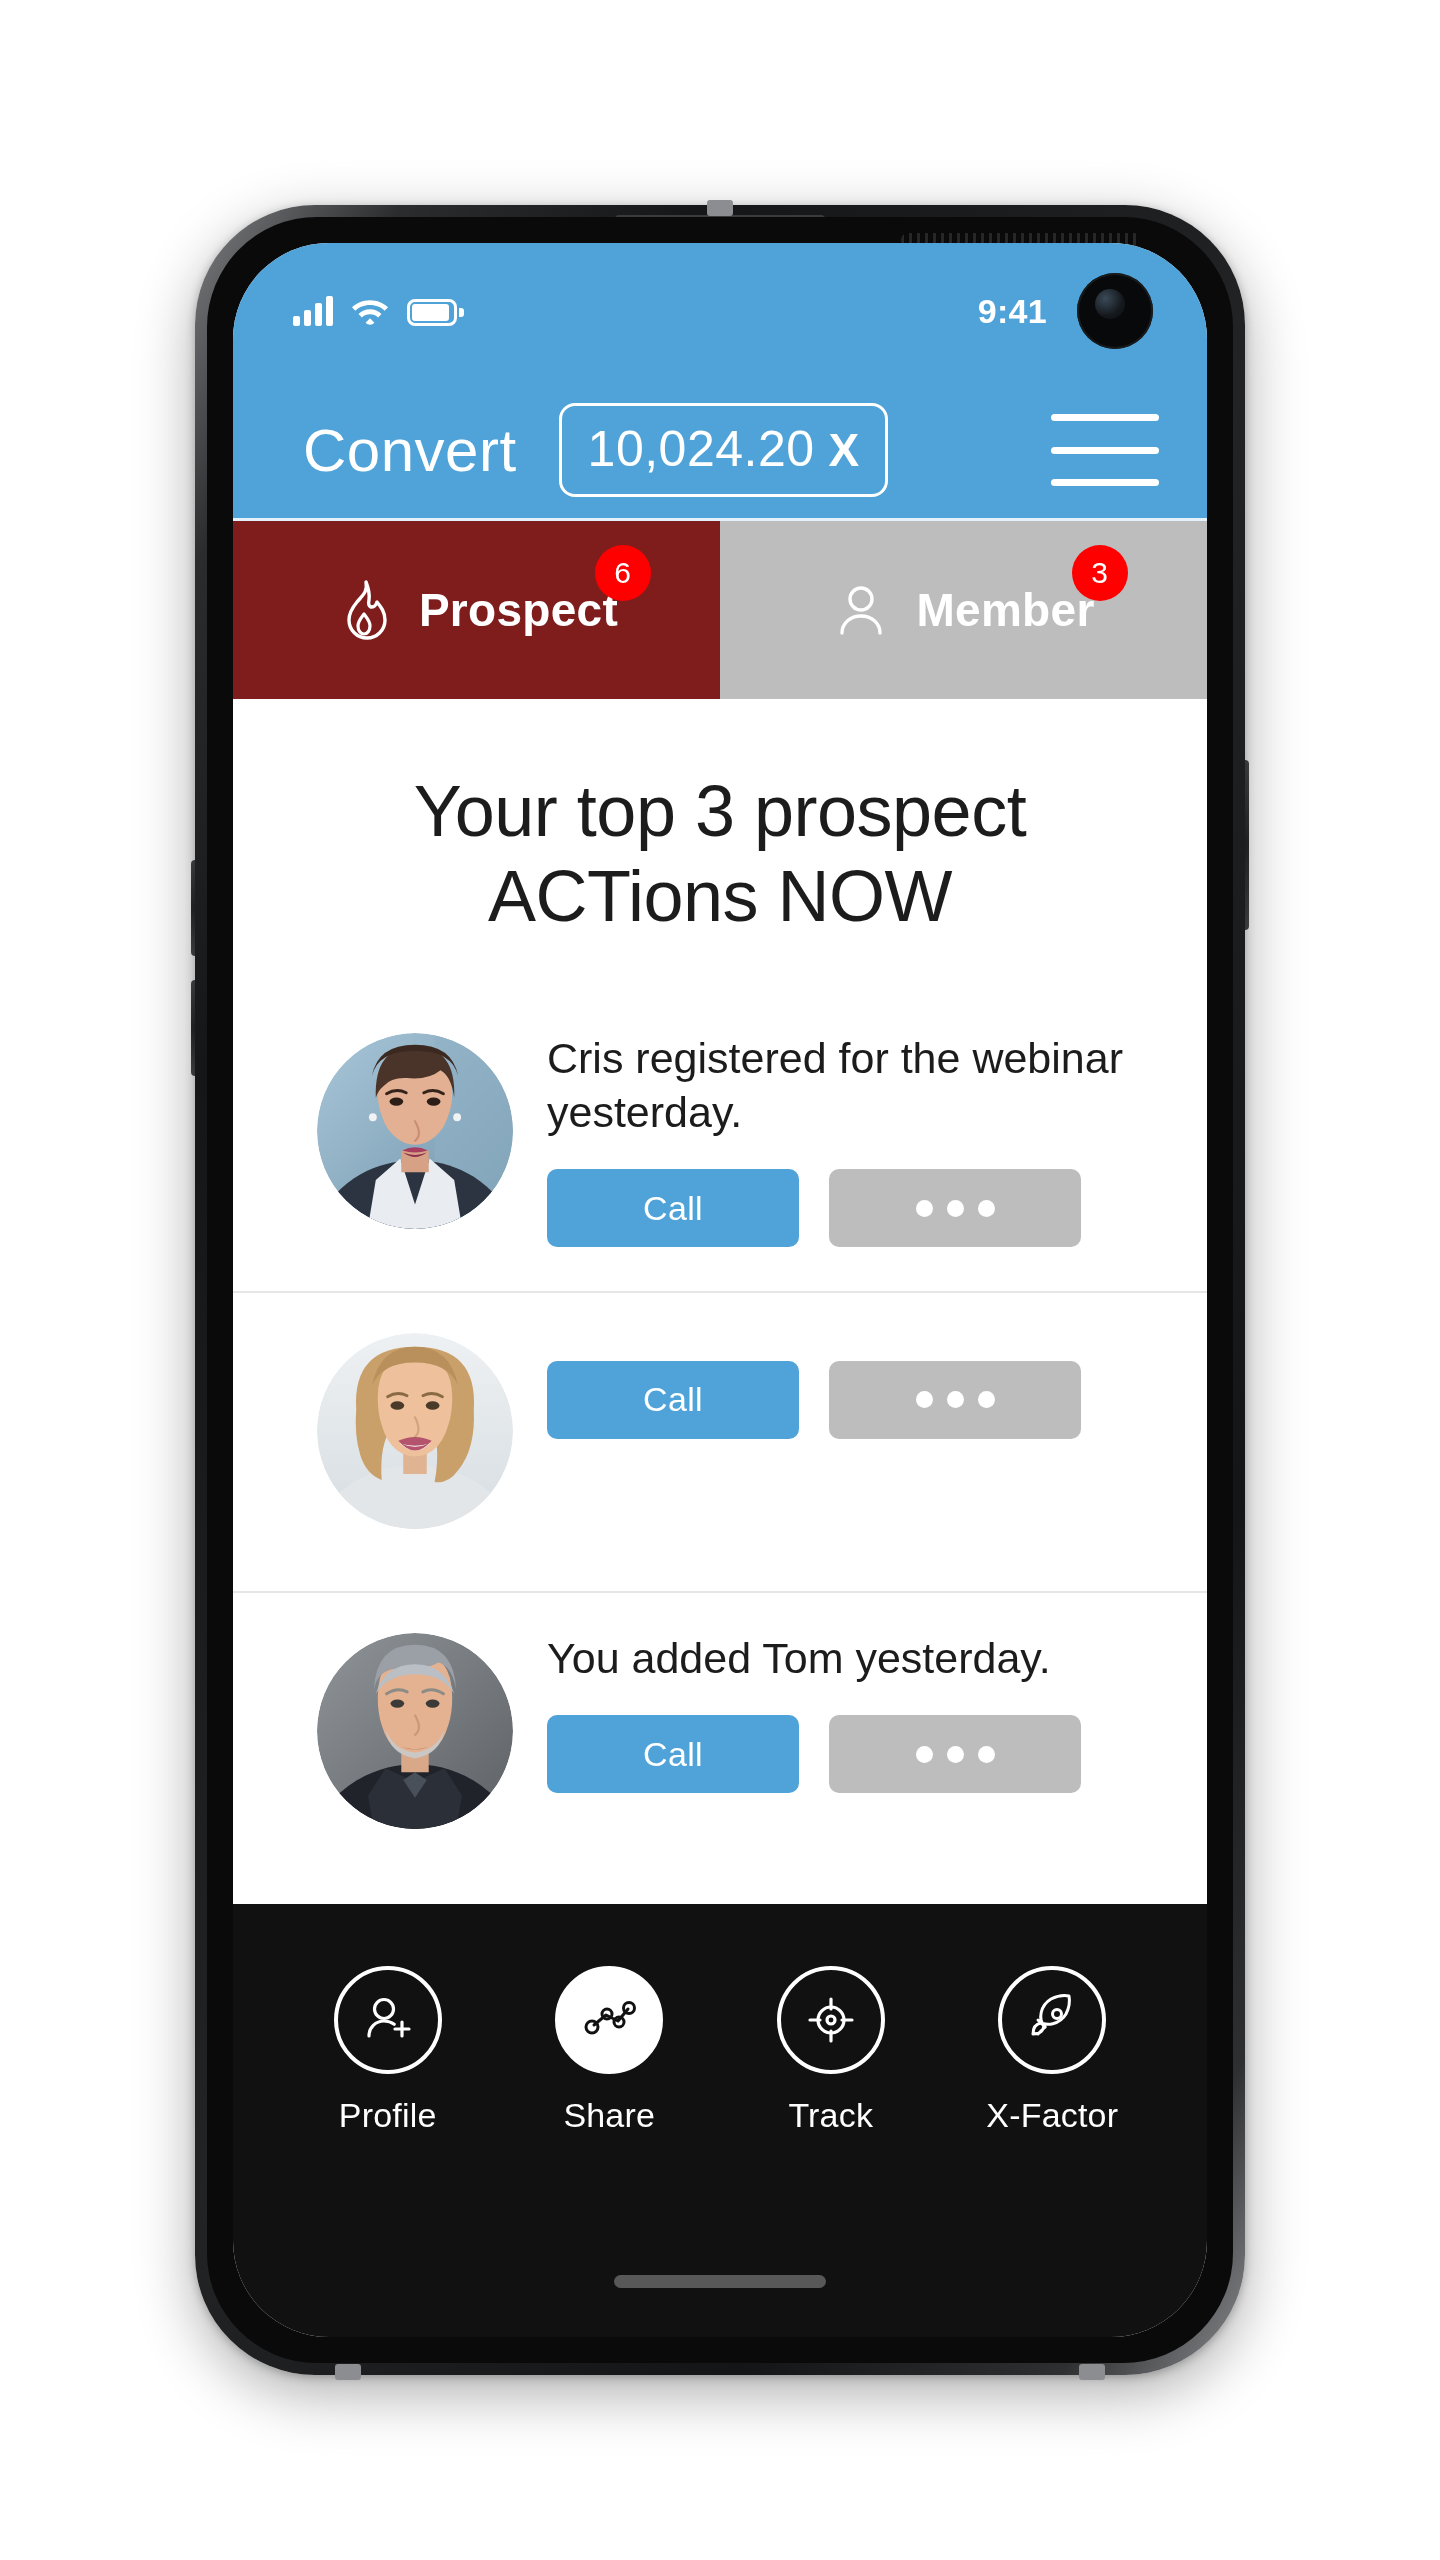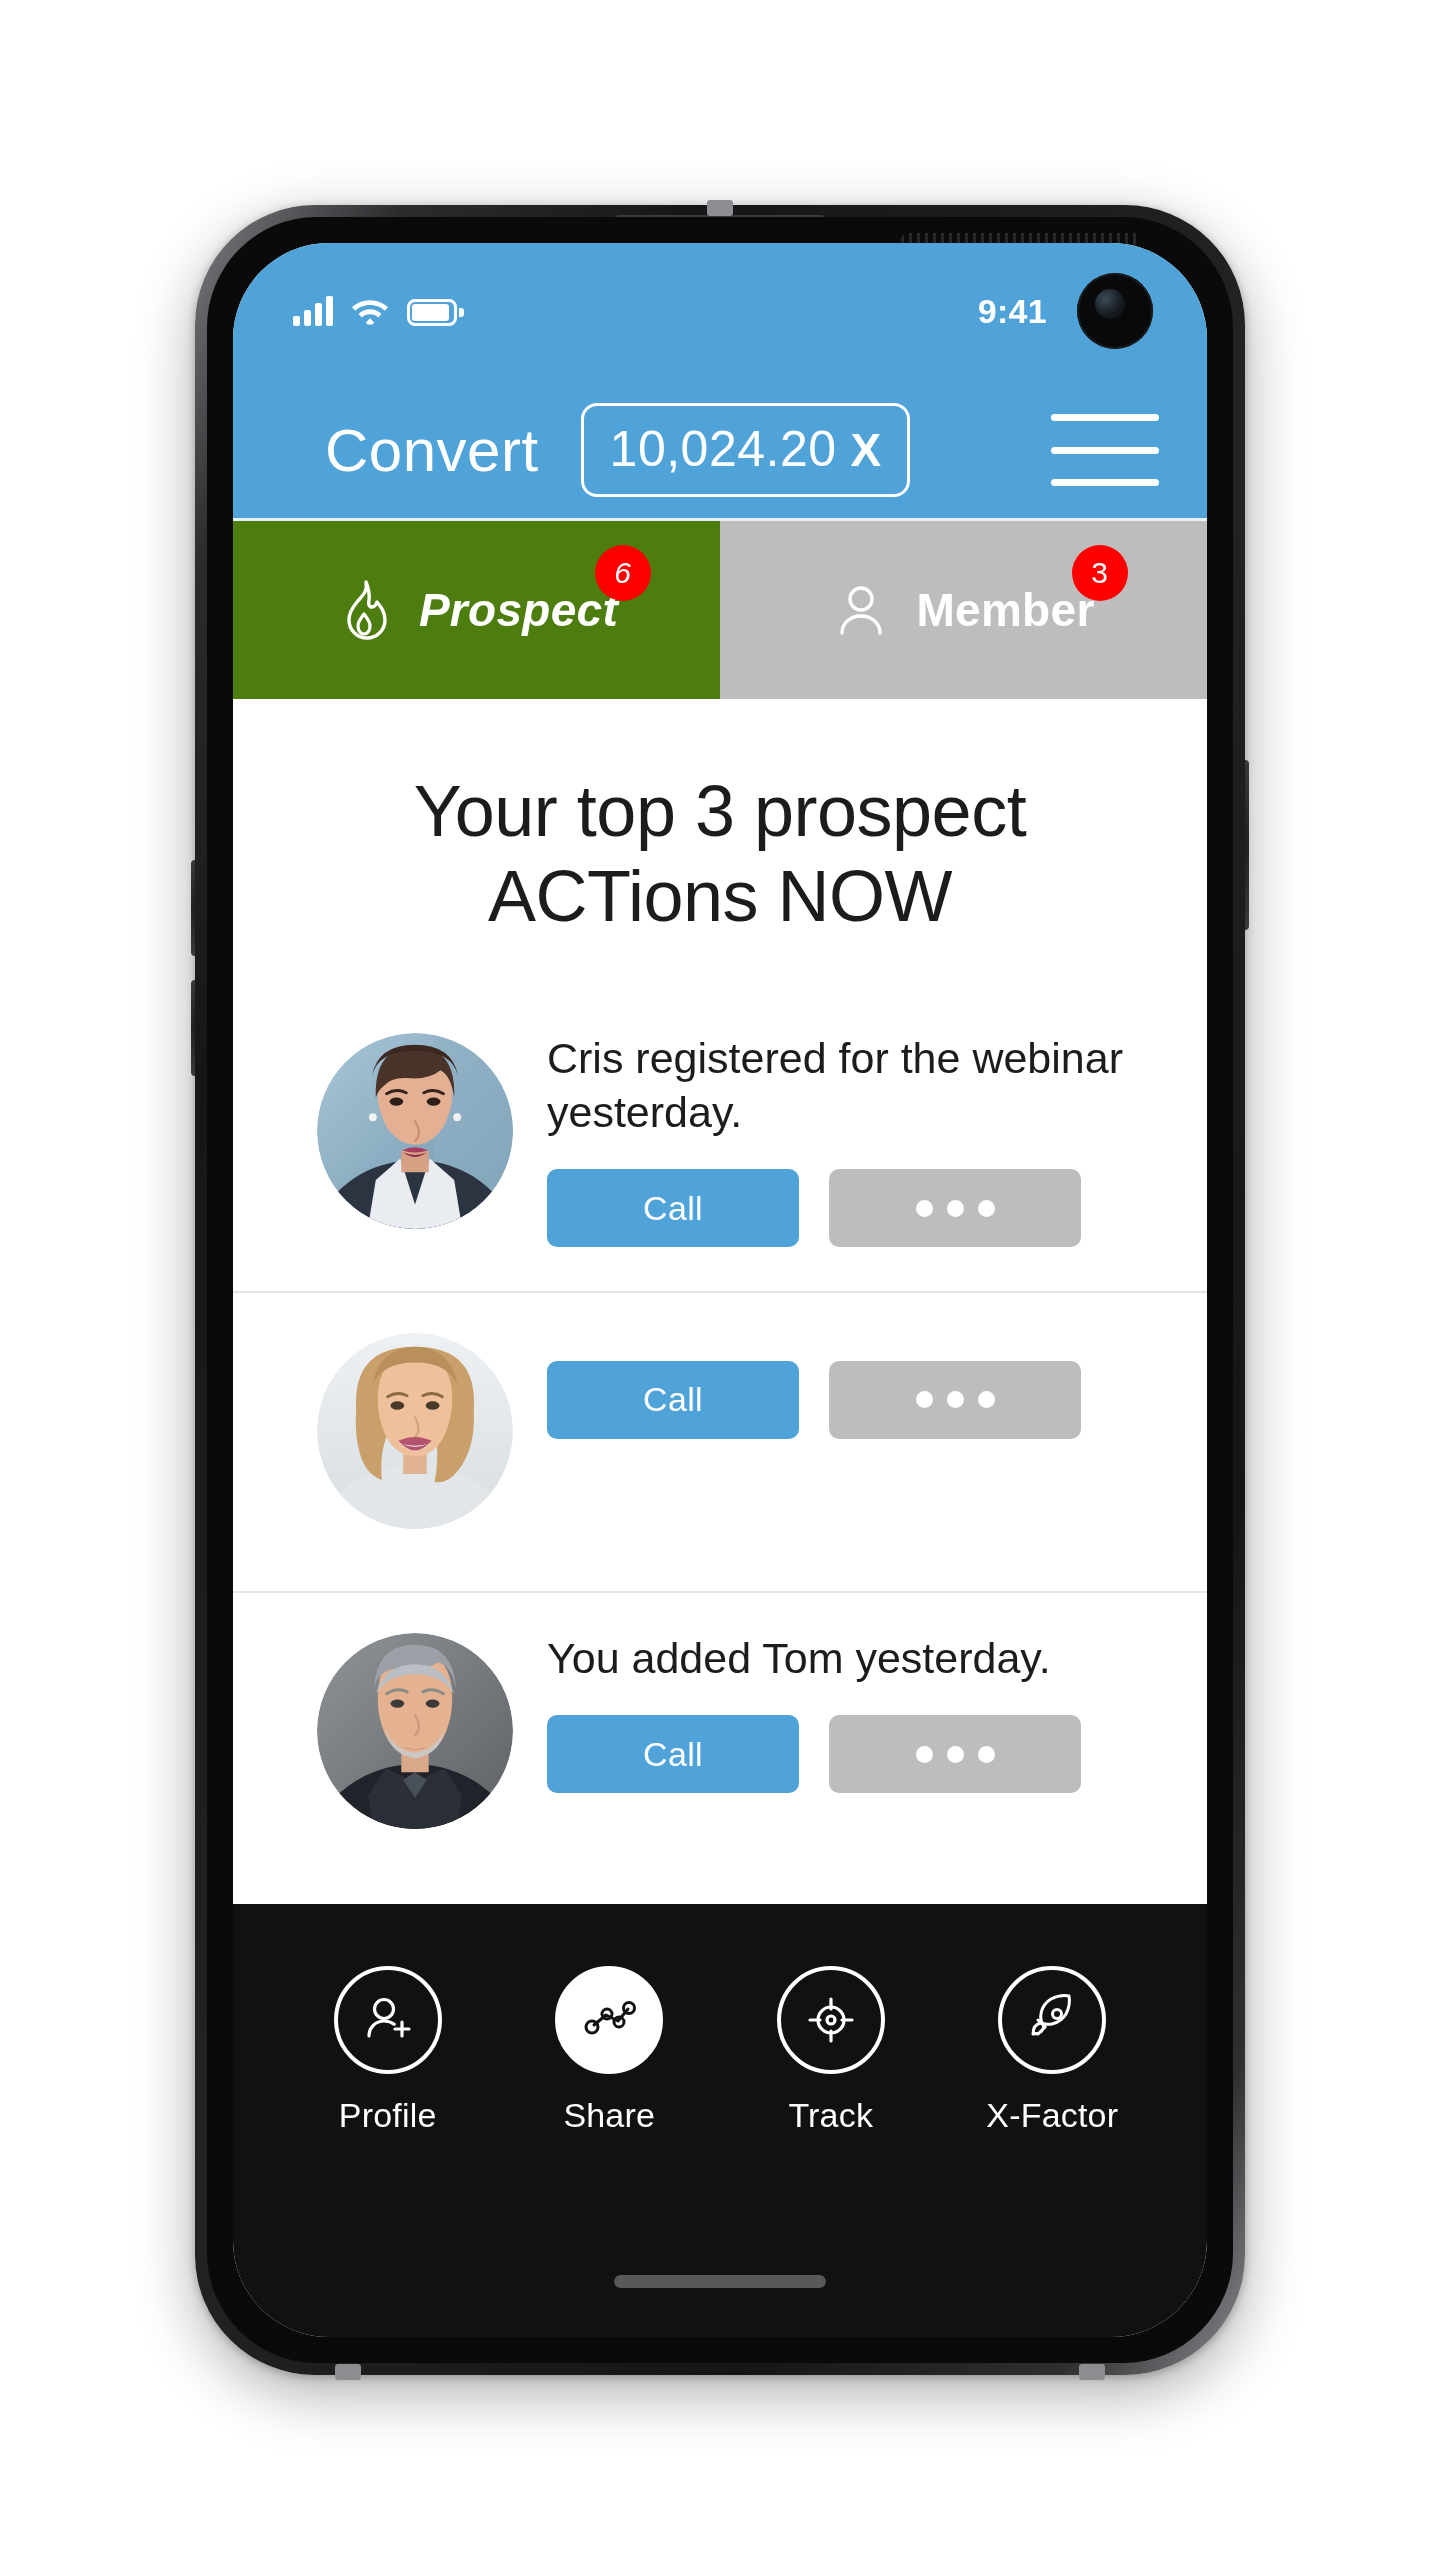--- a/index.html
+++ b/index.html
@@ -127,21 +127,21 @@
     left:18px; top:16px; width:30px; height:30px;
     border-radius:50%;
     background:radial-gradient(circle at 35% 32%, #3a4a58 0%, #15191d 60%, #0b0d0f 100%);
   }
 
   
   #appheader {
     background:#4fa3d9;
     height:142px;
     display:flex; align-items:center;
-    padding:0 48px 0 92px;
+    padding:0 48px 0 70px;
     position:relative;
   }
   #app-title {
     color:#ffffff;
     font-size:60px;
     font-weight:400;
     letter-spacing:.5px;
     white-space:nowrap;
   }
   #amount-pill {
@@ -172,21 +172,21 @@
   }
 
   
   #tabs { display:flex; height:178px; }
   .tab {
     flex:1 1 50%;
     display:flex; align-items:center; justify-content:center;
     position:relative;
     gap:26px;
   }
-  .tab.active { background:#4d7c0f;font-style:italic; }
+  .tab.active { background:#7f1d1d; }
   .tab.inactive { background:#bdbdbd; }
   .tab-icon { width:58px; height:62px; flex:none; }
   .tab-label {
     font-size:46px; color:#ffffff; letter-spacing:.3px;
   }
   .tab.active .tab-label { font-weight:700; }
   .tab.inactive .tab-label { font-weight:700; }
   .badge {
     position:absolute;
     background:#ff0000;

